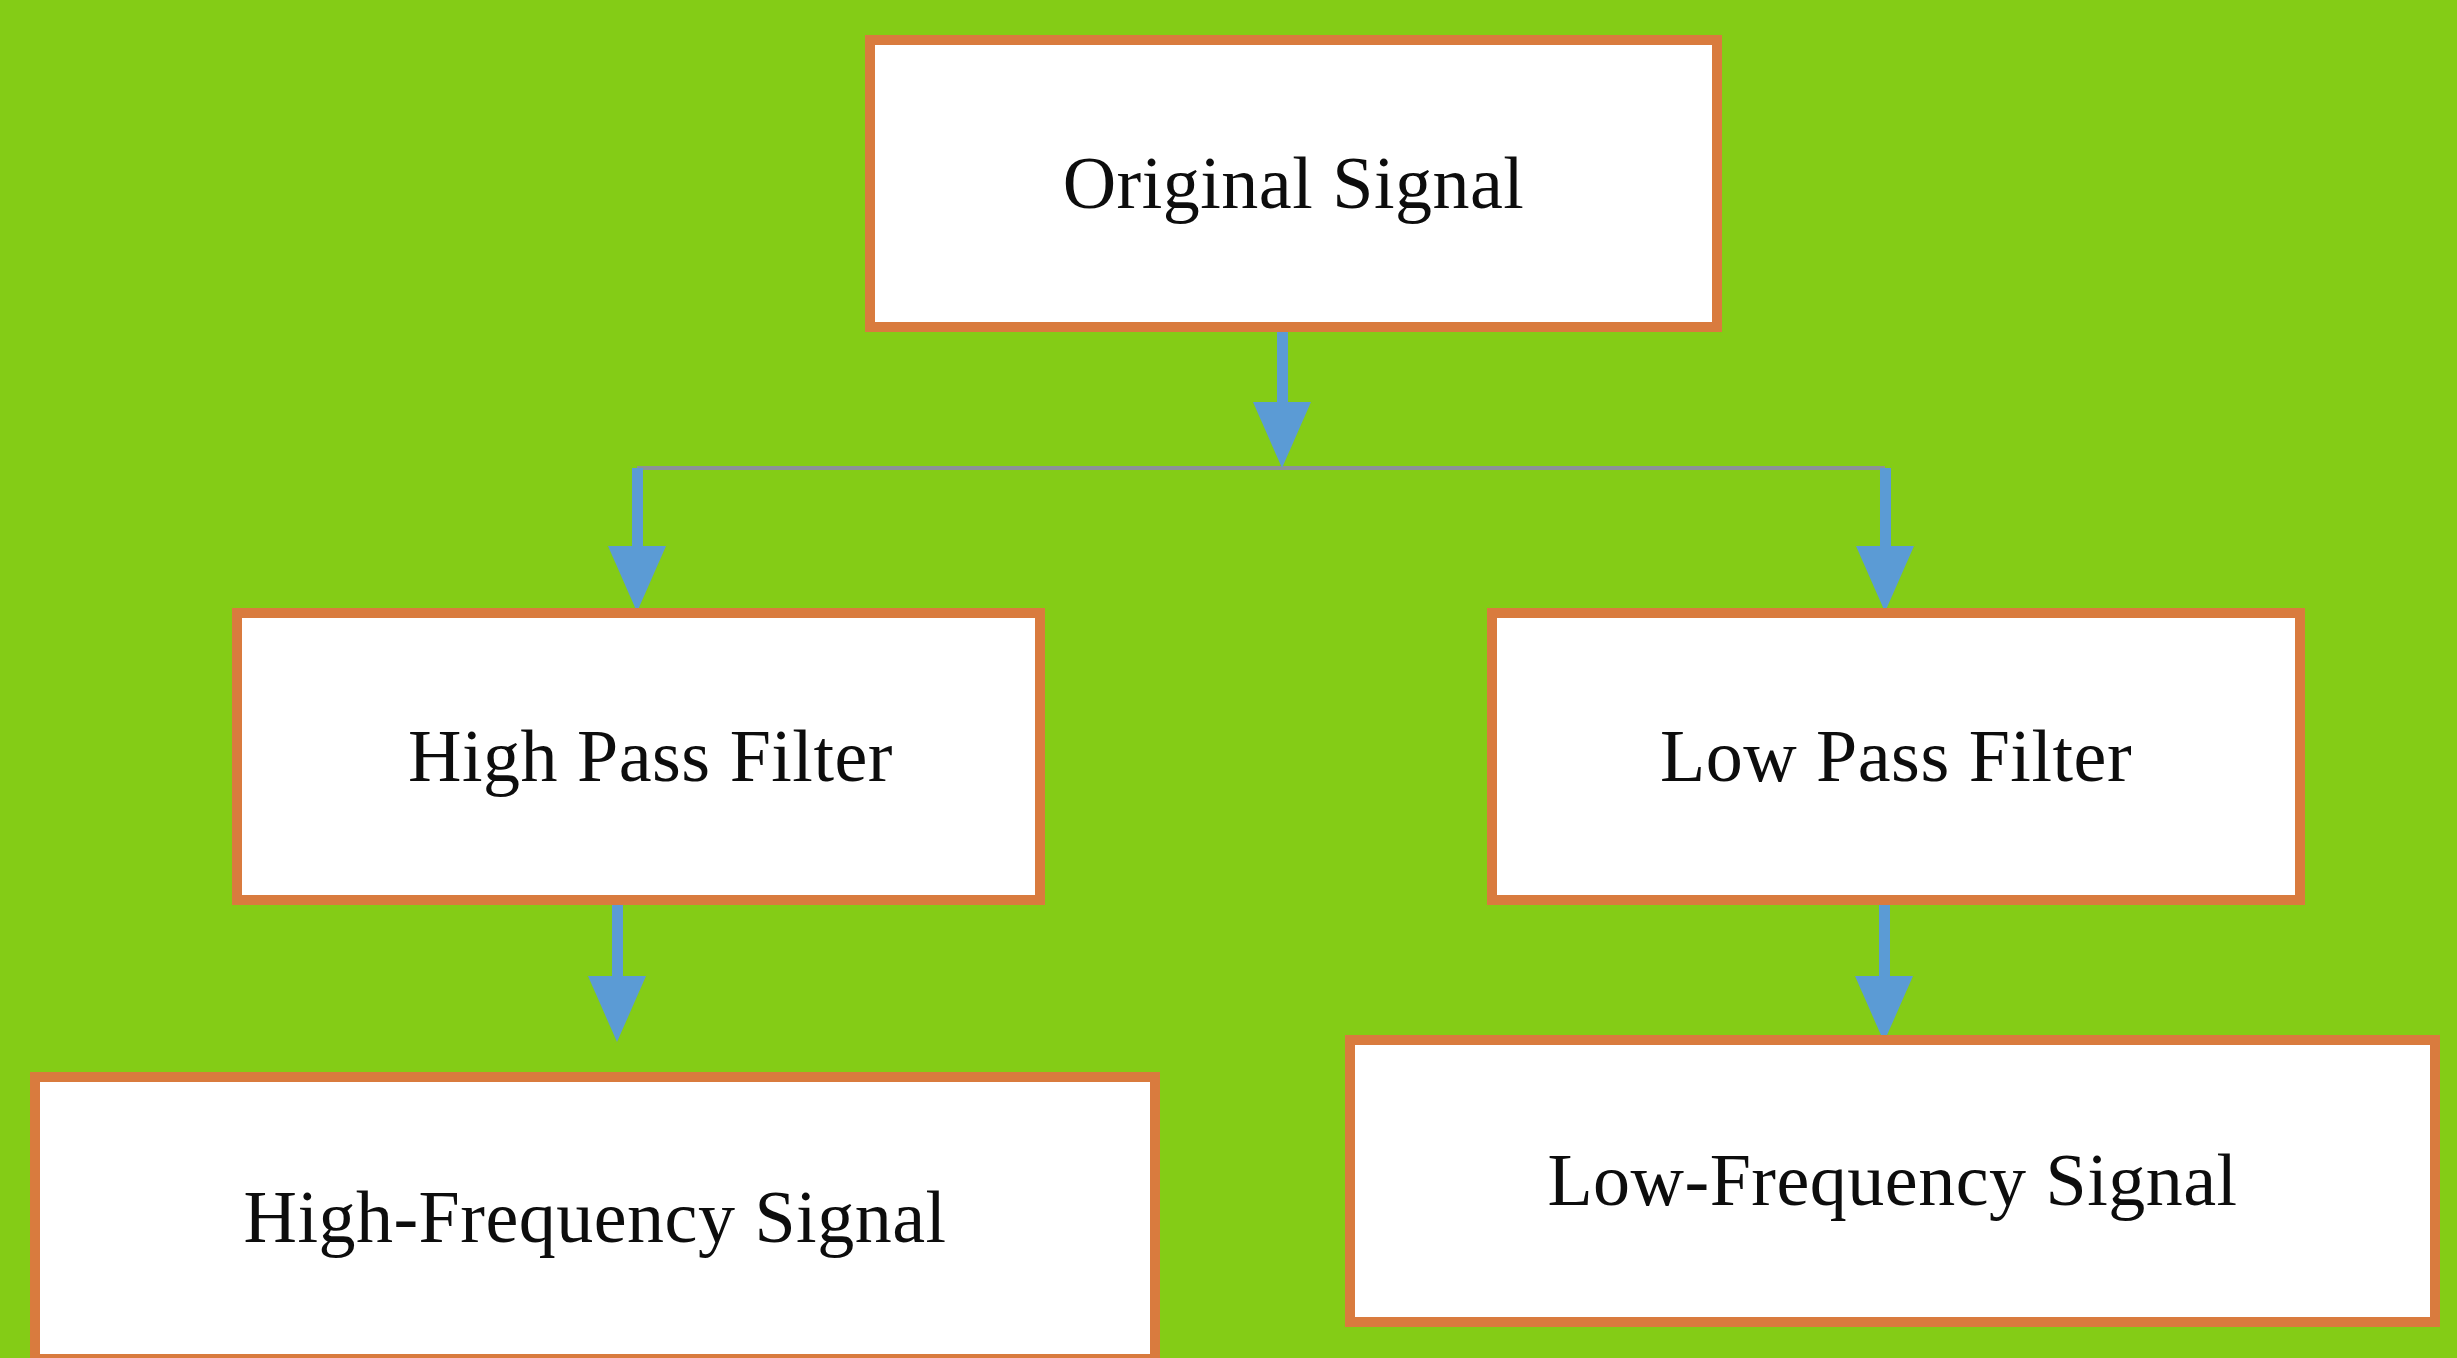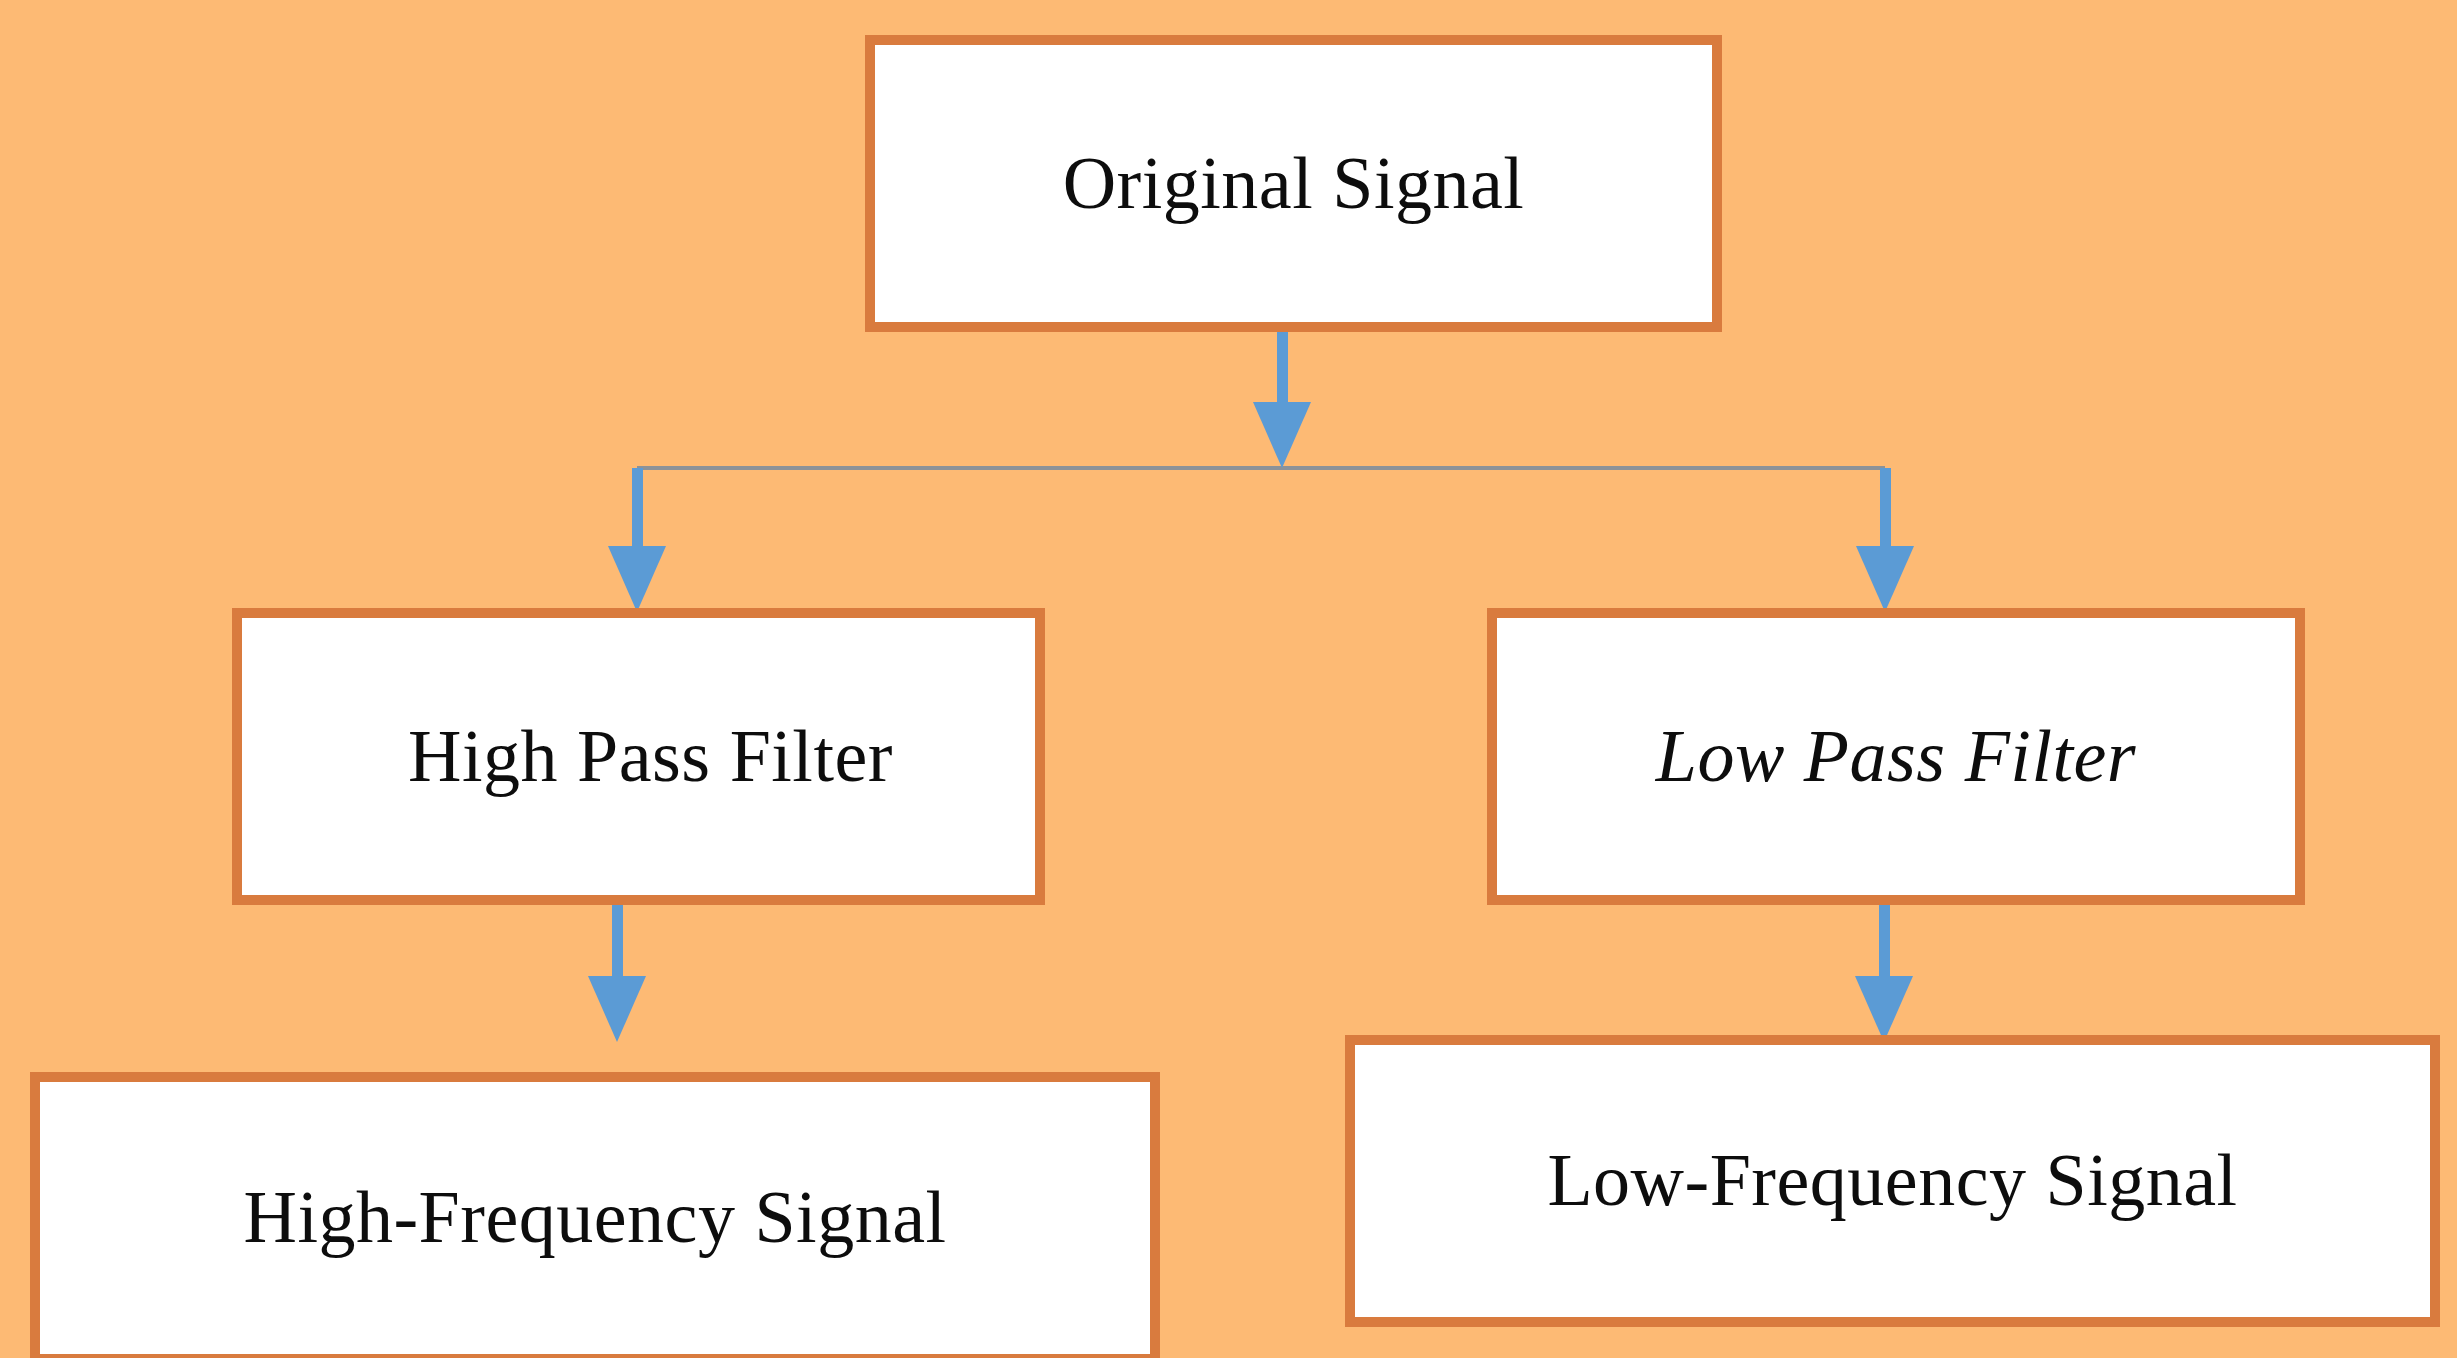--- a/index.html
+++ b/index.html
@@ -52,21 +52,21 @@
     border-right-style: solid;
     border-top-style: solid;
     border-left-color: transparent;
     border-right-color: transparent;
     z-index: 2;
   }
 </style>
 </head>
 <body>
 
-<div id="stage" style="width: 2457px; height: 1358px; background: #fdba74;">
+<div id="stage" style="width: 2457px; height: 1358px; background: #84cc16;">
 
   <div class="conn-vline" style="left: 1276.5px; top: 332px; width: 11px; height: 76px; background: rgb(91, 155, 213);"></div>
   <div class="conn-arrowhead" style="left: 1253px; top: 402px; border-left-width: 29px; border-right-width: 29px; border-top-width: 66px; border-top-color: rgb(91, 155, 213);"></div>
 
   <div class="conn-hline" style="left: 637px; top: 466px; width: 1248px; height: 4px; background: rgb(140, 146, 152);"></div>
 
   <div class="conn-vline" style="left: 631.5px; top: 468px; width: 11px; height: 84px; background: rgb(91, 155, 213);"></div>
   <div class="conn-arrowhead" style="left: 608px; top: 546px; border-left-width: 29px; border-right-width: 29px; border-top-width: 66px; border-top-color: rgb(91, 155, 213);"></div>
 
   <div class="conn-vline" style="left: 1879.5px; top: 468px; width: 11px; height: 84px; background: rgb(91, 155, 213);"></div>
@@ -80,21 +80,21 @@
 
   <div class="flow-box" style="left: 865px; top: 35px; width: 857px; height: 297px; border-width: 10px; border-color: rgb(217, 123, 62); background: rgb(255, 255, 255);">
     <span class="box-label" style="font-size: 74px;">Original Signal</span>
   </div>
 
   <div class="flow-box" style="left: 232px; top: 608px; width: 813px; height: 297px; border-width: 10px; border-color: rgb(217, 123, 62); background: rgb(255, 255, 255); padding-left: 24px;">
     <span class="box-label" style="font-size: 74px;">High Pass Filter</span>
   </div>
 
   <div class="flow-box" style="left: 1487px; top: 608px; width: 818px; height: 297px; border-width: 10px; border-color: rgb(217, 123, 62); background: rgb(255, 255, 255);">
-    <span class="box-label" style="font-size: 74px; font-style: italic;">Low Pass Filter</span>
+    <span class="box-label" style="font-size: 74px;">Low Pass Filter</span>
   </div>
 
   <div class="flow-box" style="left: 30px; top: 1072px; width: 1130px; height: 292px; border-width: 10px; border-color: rgb(217, 123, 62); background: rgb(255, 255, 255);">
     <span class="box-label" style="font-size: 74px;">High-Frequency Signal</span>
   </div>
 
   <div class="flow-box" style="left: 1345px; top: 1035px; width: 1095px; height: 292px; border-width: 10px; border-color: rgb(217, 123, 62); background: rgb(255, 255, 255);">
     <span class="box-label" style="font-size: 74px;">Low-Frequency Signal</span>
   </div>
 

